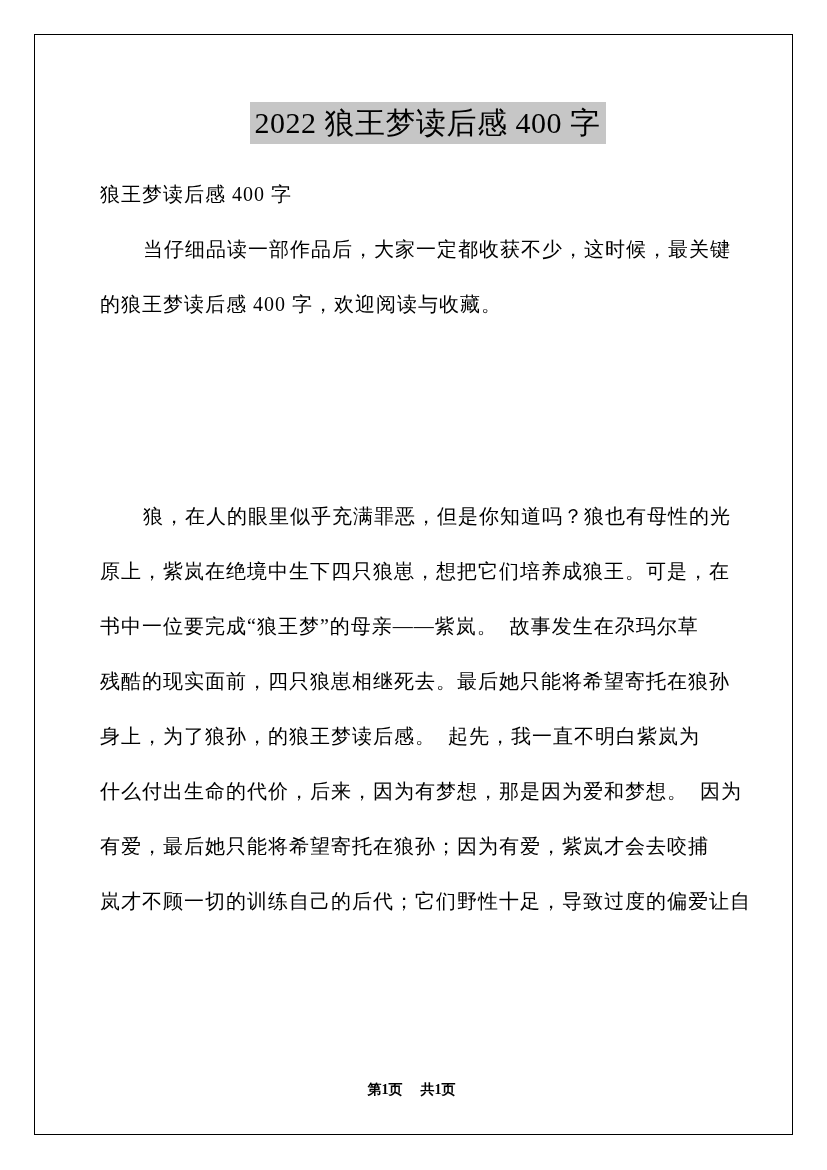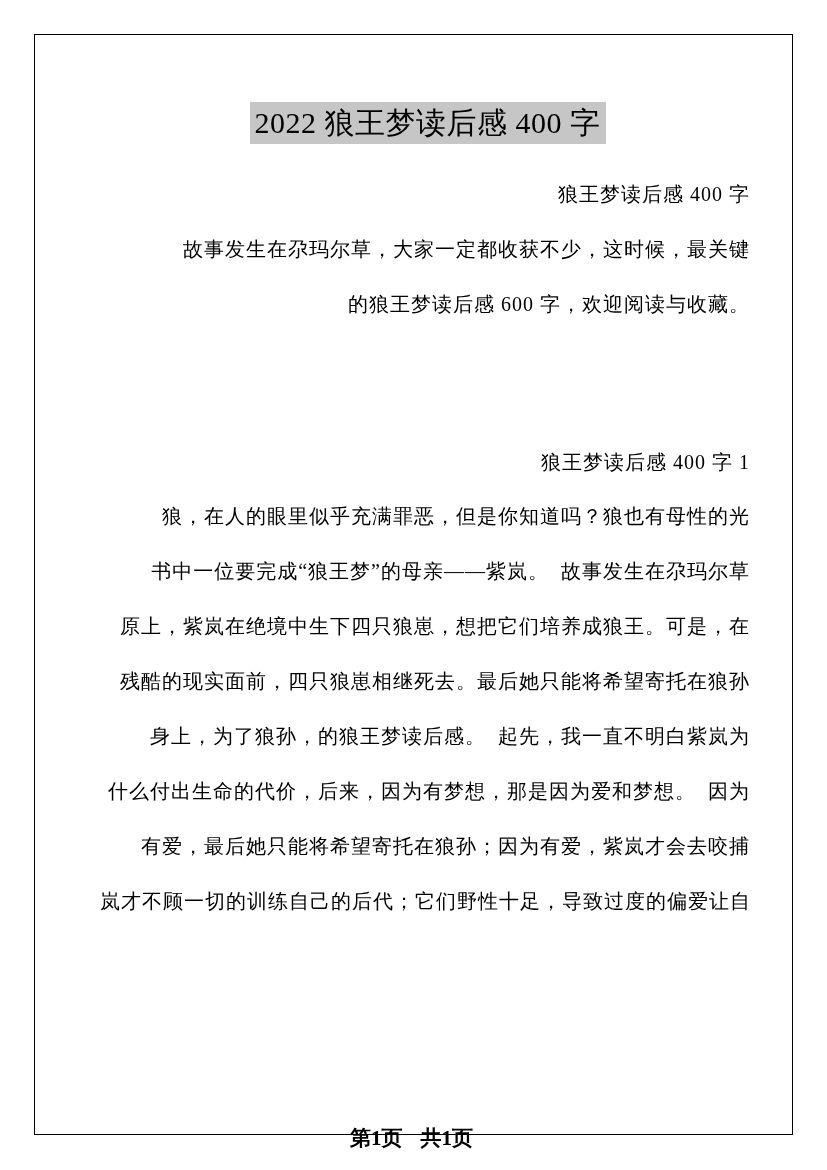--- a/index.html
+++ b/index.html
@@ -39,70 +39,66 @@
     padding: 0 5px;
     letter-spacing: 0.5px;
     white-space: pre;
   }
   .textblock {
     position: absolute;
     left: 100px;
     width: 650px;
     font-size: 20px;
     letter-spacing: 1px;
-    text-align: right;
   }
   .textblock .line {
     height: 55px;
     line-height: 55px;
     white-space: pre;
   }
   .textblock .line.indent {
     padding-left: 43px;
   }
   .intro-block   { top: 167px; }
   .section-head  { top: 435px; }
   .body-block    { top: 489px; }
   .footer {
     position: absolute;
     left: 0;
-    top: 1128px;
+    top: 1080px;
     width: 823px;
     text-align: center;
-    font-size: 21px;
+    font-size: 14px;
     font-weight: bold;
     line-height: 20px;
   }
   .footer .total { margin-left: 18px; }
 </style>
 </head>
 <body>
 
 <div class="page">
 
   <div class="frame"></div>
 
   <div class="title-row">
     <span class="title-highlight" style="background-color: rgb(198, 198, 198); margin-left: 28px;">2022 狼王梦读后感 400 字</span>
   </div>
 
   <div class="textblock intro-block">
       <div class="line">狼王梦读后感 400 字</div>
-      <div class="line indent">故事发生在尕玛尔草，大家一定都收获不少，这时候，最关键</div>
-      <div class="line">的狼王梦读后感 600 字，欢迎阅读与收藏。</div>
+      <div class="line indent">当仔细品读一部作品后，大家一定都收获不少，这时候，最关键</div>
+      <div class="line">的狼王梦读后感 400 字，欢迎阅读与收藏。</div>
     </div>
 
-  <div class="textblock section-head">
-    <div class="line">狼王梦读后感 400 字 1</div>
-  </div>
 
   <div class="textblock body-block">
       <div class="line indent">狼，在人的眼里似乎充满罪恶，但是你知道吗？狼也有母性的光</div>
+      <div class="line">原上，紫岚在绝境中生下四只狼崽，想把它们培养成狼王。可是，在</div>
       <div class="line">书中一位要完成“狼王梦”的母亲——紫岚。  故事发生在尕玛尔草</div>
-      <div class="line">原上，紫岚在绝境中生下四只狼崽，想把它们培养成狼王。可是，在</div>
       <div class="line">残酷的现实面前，四只狼崽相继死去。最后她只能将希望寄托在狼孙</div>
       <div class="line">身上，为了狼孙，的狼王梦读后感。  起先，我一直不明白紫岚为</div>
       <div class="line">什么付出生命的代价，后来，因为有梦想，那是因为爱和梦想。  因为</div>
       <div class="line">有爱，最后她只能将希望寄托在狼孙；因为有爱，紫岚才会去咬捕</div>
       <div class="line">岚才不顾一切的训练自己的后代；它们野性十足，导致过度的偏爱让自</div>
     </div>
 
   <div class="footer">
     <span>第1页</span><span class="total">共1页</span>
   </div>

